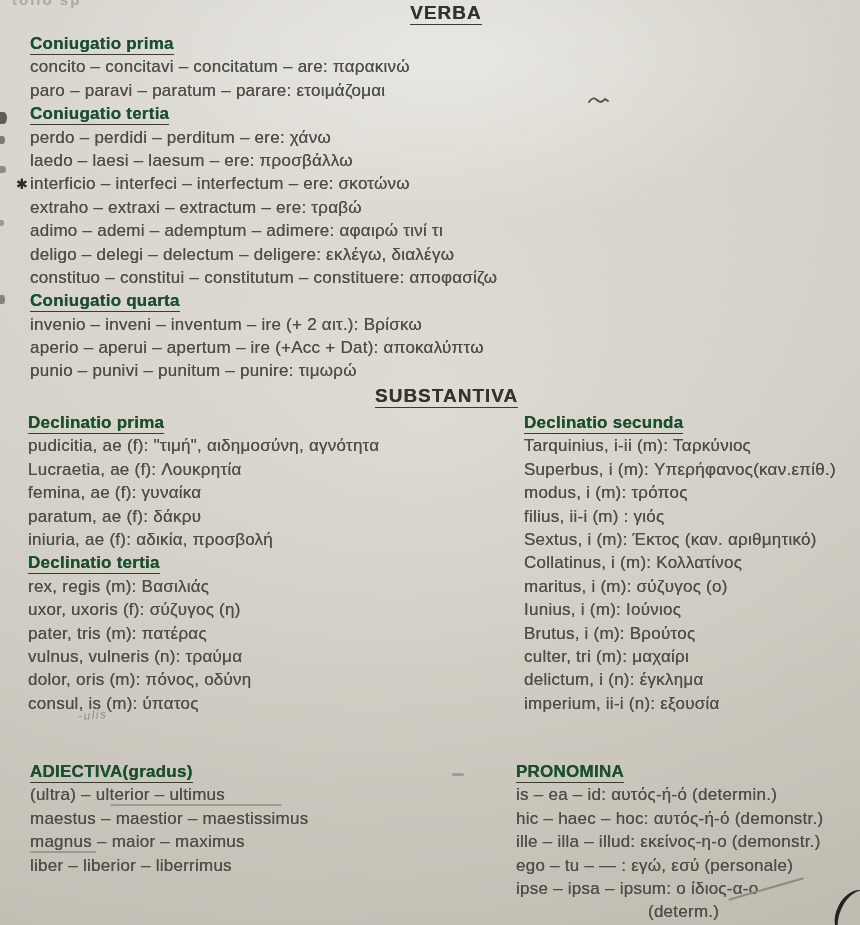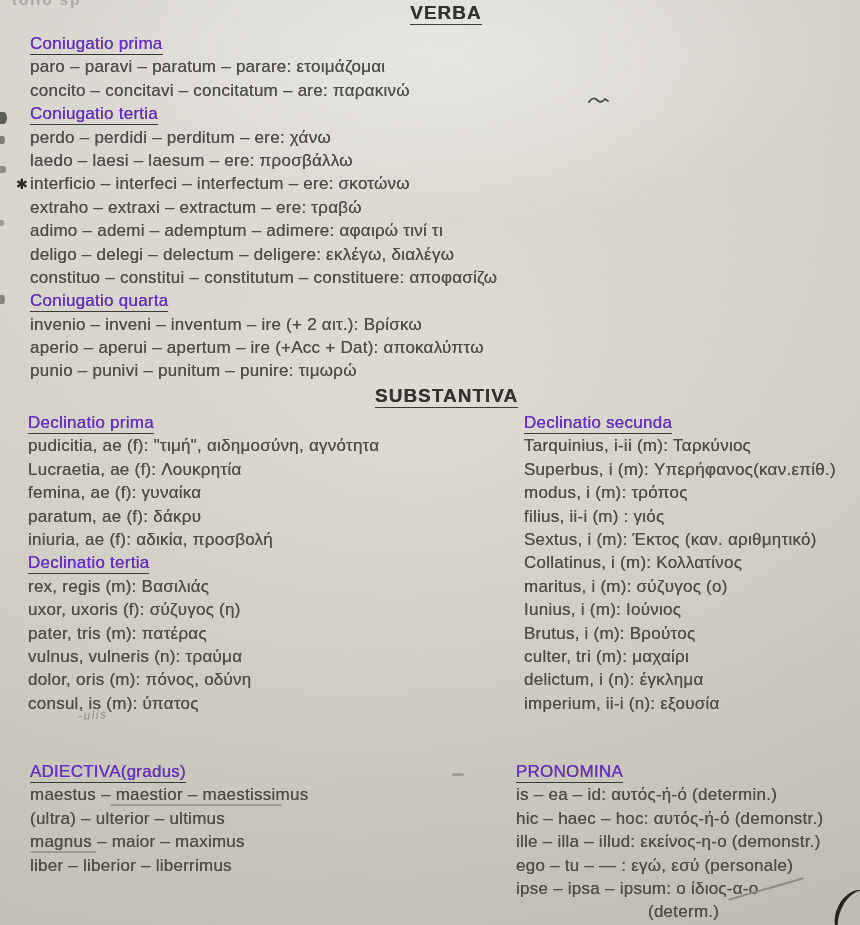--- a/index.html
+++ b/index.html
@@ -7,21 +7,21 @@
     width:860px;height:925px;overflow:hidden;position:relative;
     font-family:"Liberation Sans","DejaVu Sans",sans-serif;
     background:
       radial-gradient(ellipse 620px 260px at 52% 6%, rgba(255,255,255,.38), rgba(255,255,255,0) 65%),
       radial-gradient(ellipse 900px 700px at 50% 45%, rgba(255,255,255,.10), rgba(40,38,30,.10) 95%),
       linear-gradient(168deg,#e7e5de 0%,#dedbd2 30%,#d6d3c9 62%,#cdc9be 100%);
   }
   .page{position:absolute;inset:0;color:#4e4c47;}
   .ln{height:23.4px;line-height:23.4px;font-size:17px;letter-spacing:.25px;white-space:nowrap;
       text-shadow:0 0 .6px rgba(70,68,62,.85);}
-  .hd{font-weight:normal;color:#6d28d9;text-shadow:0 0 .5px rgba(40,40,36,.9);}
+  .hd{font-weight:bold;color:#14532d;text-shadow:0 0 .5px rgba(40,40,36,.9);}
   .hd > span{display:inline-block;border-bottom:1.7px solid #3a3936;padding-bottom:0px;line-height:21px;}
   .title{position:absolute;left:0;right:0;text-align:center;font-size:19px;font-weight:bold;
          color:#343330;letter-spacing:1px;text-shadow:0 0 .5px rgba(40,40,36,.9);}
   .title > span{display:inline-block;border-bottom:1.8px solid #3a3936;line-height:22px;}
   .block{position:absolute;}
   .starred{position:relative;margin-left:-14px;}
   .star{font-size:14px;margin-right:2px;color:#2c2b28;}
   .note{position:absolute;font-size:12px;font-style:italic;color:#8b8c90;letter-spacing:1.5px;
         transform:rotate(-4deg);text-shadow:none;}
   .cont{padding-left:132px;}
@@ -37,22 +37,22 @@
 <div class="page">
 
   <div class="frag">tollo sp</div>
 
   <div class="title" style="top:2px;transform:translateX(16px);">
     <span>VERBA</span>
   </div>
 
   <div class="block" style="top:32px;left:30px;">
     <div class="ln hd"><span>Coniugatio prima</span></div>
+    <div class="ln">concito – concitavi – concitatum – are: παρακινώ</div>
     <div class="ln">paro – paravi – paratum – parare: ετοιμάζομαι</div>
-    <div class="ln">concito – concitavi – concitatum – are: παρακινώ</div>
 
     <div class="ln hd"><span>Coniugatio tertia</span></div>
     <div class="ln">perdo – perdidi – perditum – ere: χάνω</div>
     <div class="ln">laedo – laesi – laesum – ere: προσβάλλω</div>
     <div class="ln starred">
       <span class="star">✱</span><span>interficio – interfeci – interfectum – ere: σκοτώνω</span>
     </div>
     <div class="ln">extraho – extraxi – extractum – ere: τραβώ</div>
     <div class="ln">adimo – ademi – ademptum – adimere: αφαιρώ τινί τι</div>
     <div class="ln">deligo – delegi – delectum – deligere: εκλέγω, διαλέγω</div>
@@ -98,22 +98,22 @@
     <div class="ln">maritus, i (m): σύζυγος (ο)</div>
     <div class="ln">Iunius, i (m): Ιούνιος</div>
     <div class="ln">Brutus, i (m): Βρούτος</div>
     <div class="ln">culter, tri (m): μαχαίρι</div>
     <div class="ln">delictum, i (n): έγκλημα</div>
     <div class="ln">imperium, ii-i (n): εξουσία</div>
   </div>
 
   <div class="block" style="top:760px;left:30px;">
     <div class="ln hd"><span>ADIECTIVA(gradus)</span></div>
+    <div class="ln">(ultra) – ulterior – ultimus</div>
     <div class="ln">maestus – maestior – maestissimus</div>
-    <div class="ln">(ultra) – ulterior – ultimus</div>
     <div class="ln">magnus – maior – maximus</div>
     <div class="ln">liber – liberior – liberrimus</div>
   </div>
 
   <div class="block" style="top:760px;left:516px;">
     <div class="ln hd"><span>PRONOMINA</span></div>
     <div class="ln">is – ea – id: αυτός-ή-ό (determin.)</div>
     <div class="ln">hic – haec – hoc: αυτός-ή-ό (demonstr.)</div>
     <div class="ln">ille – illa – illud: εκείνος-η-ο (demonstr.)</div>
     <div class="ln">ego – tu – — :  εγώ, εσύ (personale)</div>

